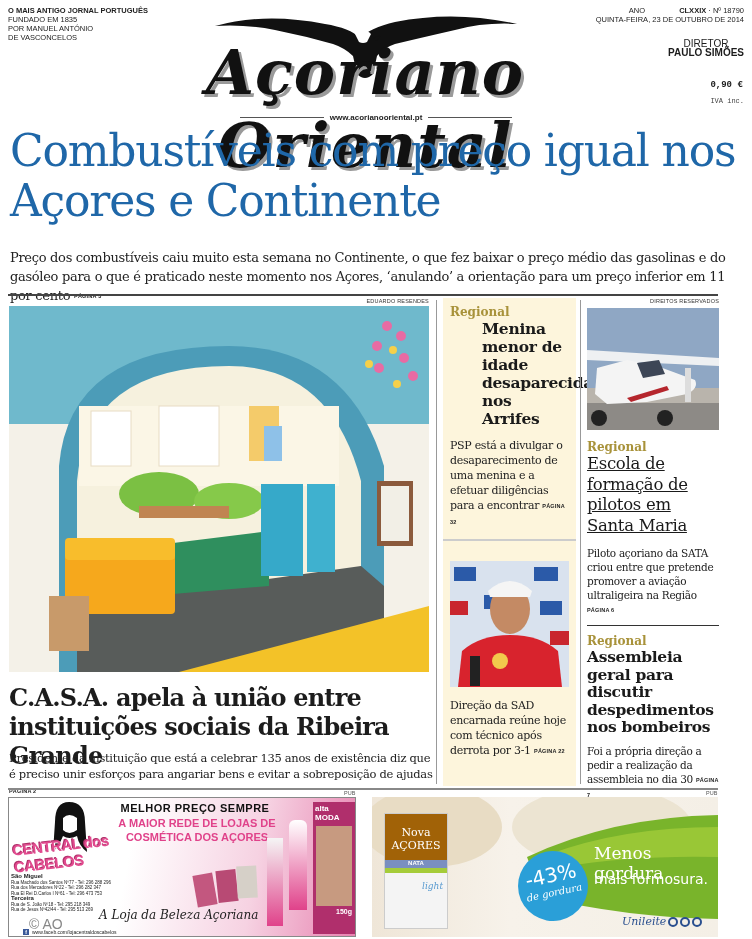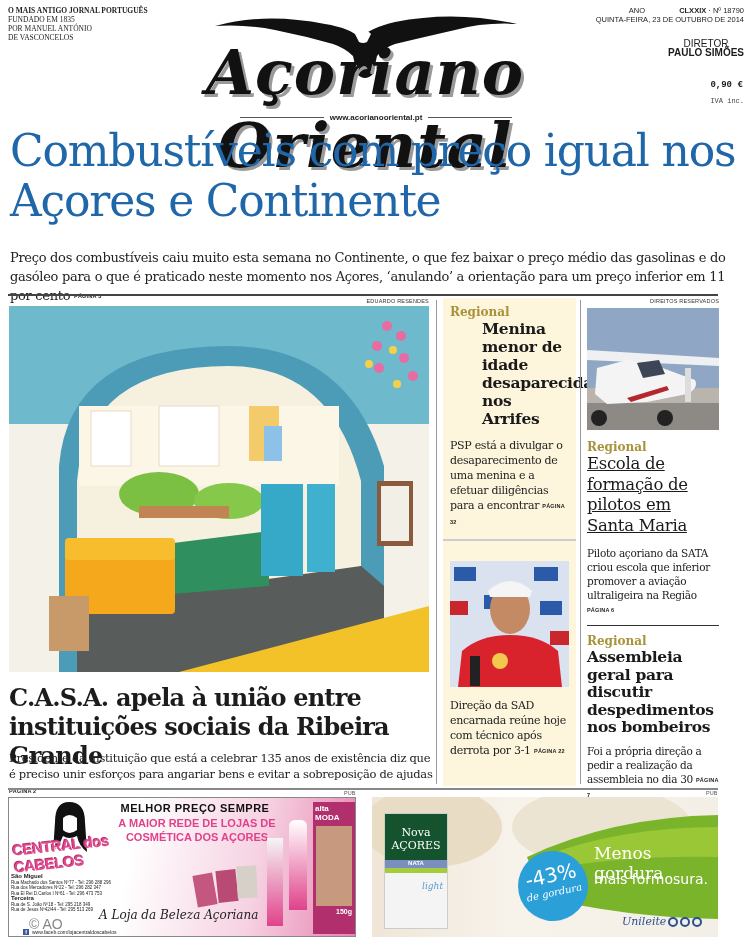--- a/index.html
+++ b/index.html
@@ -1,20 +1,20 @@
 <!DOCTYPE html>
 <html><head>
 <meta charset="utf-8">
 <style>
   * { margin: 0; padding: 0; box-sizing: border-box; }
   body { width: 752px; height: 939px; background: #ffffff; position: relative; overflow: hidden; font-family: "DejaVu Serif", serif; color: #1c1c1c; }
   .abs { position: absolute; }
 
   
-  .tagline { left: 8px; top: 6px; font-family: Liberation Serif, serif; font-size: 7.5px; line-height: 9px; color: #222; }
+  .tagline { left: 8px; top: 6px; font-family: Liberation Sans, sans-serif; font-size: 7.5px; line-height: 9px; color: #222; }
   .tagline .strong { font-weight: bold; }
   .edition { right: 8px; top: 6px; text-align: right; font-family: "Liberation Sans", sans-serif; font-size: 7.5px; line-height: 9px; color: #222; }
   .edition b { font-weight: bold; margin-left: 32px; }
   .director { right: 8px; top: 39px; text-align: center; font-family: "Liberation Sans", sans-serif; font-size: 10px; line-height: 9px; }
   .price { right: 8px; top: 80px; text-align: left; font-family: Liberation Mono, monospace; }
   .price .val { font-size: 9px; font-weight: bold; display: block; }
   .price .iva { font-size: 7px; color: #444; }
   .masthead-title { left: 70px; top: 30px; width: 590px; height: 80px; }
   .masthead-title .name { position: absolute; left: 0; top: 6px; width: 100%; text-align: center; font-family: "DejaVu Serif", serif; font-weight: bold; font-size: 62px; letter-spacing: 1px; color: #111; text-shadow: 3px 3px 0 #9a9a9a; font-style: italic; }
   .eagle { left: 205px; top: 4px; width: 320px; height: 80px; }
@@ -218,21 +218,21 @@
       <path d="M40 90 L80 78 L82 82 L44 94 Z" fill="#b5262d"></path>
       <circle cx="12" cy="110" r="8" fill="#222"></circle>
       <circle cx="78" cy="110" r="8" fill="#222"></circle>
       <rect x="98" y="60" width="6" height="34" fill="#ddd"></rect>
     </svg>
   </div>
   <div style="margin-top:10px;">
     <div class="section-label">Regional</div>
     <h3 class="story-head" style="font-size:16.5px; line-height:20.5px; font-weight:normal;text-decoration:underline;">Escola de formação de pilotos em Santa Maria</h3>
     <p class="story-body" style="margin-top:10px; font-size:10.5px; line-height:14px;">
-      <span>Piloto açoriano da SATA criou escola que inferior promover a aviação ultraligeira na Região</span>
+      <span>Piloto açoriano da SATA criou entre que pretende promover a aviação ultraligeira na Região</span>
       <span class="page-ref">PÁGINA 6</span>
     </p>
   </div>
   <div style="margin-top:8px; height:1px; background:#333;"></div>
   <div style="margin-top:8px;">
     <div class="section-label">Regional</div>
     <h3 class="story-head" style="font-size:15.5px; line-height:17.5px;">Assembleia geral para discutir despedimentos nos bombeiros</h3>
     <p class="story-body" style="margin-top:8px; font-size:10.5px; line-height:14px;">
       <span>Foi a própria direção a pedir a realização da assembleia no dia 30</span>
       <span class="page-ref">PÁGINA 7</span>
@@ -282,21 +282,21 @@
 </div>
 
 <div class="abs ad-right">
   <svg class="abs" style="left:0; top:0;" width="346" height="140" viewBox="0 0 346 140">
     <ellipse cx="60" cy="30" rx="70" ry="40" fill="#e8dcc4"></ellipse>
     <ellipse cx="230" cy="30" rx="90" ry="40" fill="#ece4d2"></ellipse>
     <path d="M155 60 Q240 20 346 18 L346 122 Q250 120 170 100 Z" fill="#79b42b"></path>
     <path d="M175 58 Q250 30 346 30 L346 60 Q260 58 190 70 Z" fill="#a6cf3c" opacity="0.7"></path>
   </svg>
   <div class="abs" style="left:12px; top:16px; width:64px; height:116px; background:#f4f4f4; border:1px solid #ccc;">
-    <div style="height:46px; background:#14532d; color:#fff; font-family:'DejaVu Serif',serif; font-size:11px; text-align:center; padding-top:12px;">Nova AÇORES</div>
+    <div style="height:46px; background:#a16207; color:#fff; font-family:'DejaVu Serif',serif; font-size:11px; text-align:center; padding-top:12px;">Nova AÇORES</div>
     <div style="height:8px; background:#7a8fc0; color:#fff; font-family:'Liberation Sans',sans-serif; font-size:6px; font-weight:bold; text-align:center;">NATA</div>
     <div style="height:5px; background:#a5cc3a;"></div>
     <div style="font-family:'DejaVu Serif',serif; font-style:italic; font-size:9px; color:#5a9bd0; text-align:right; padding-right:4px; padding-top:8px;">light</div>
   </div>
   <div class="abs" style="left:146px; top:54px; width:70px; height:70px; border-radius:50%; background:#2a9fd8; color:#fff; text-align:center; transform:rotate(-12deg);">
     <div style="font-family:'DejaVu Sans',sans-serif; font-size:20px; padding-top:12px;">-43%</div>
     <div style="font-family:'DejaVu Serif',serif; font-style:italic; font-size:10px;">de gordura</div>
   </div>
   <div class="abs" style="left:222px; top:46px; font-family:'DejaVu Serif',serif; font-size:17px; color:#fff;">Menos gordura</div>
   <div class="abs" style="left:222px; top:74px; font-family:'DejaVu Sans',sans-serif; font-size:14px; color:#fff;">mais formosura.</div>

